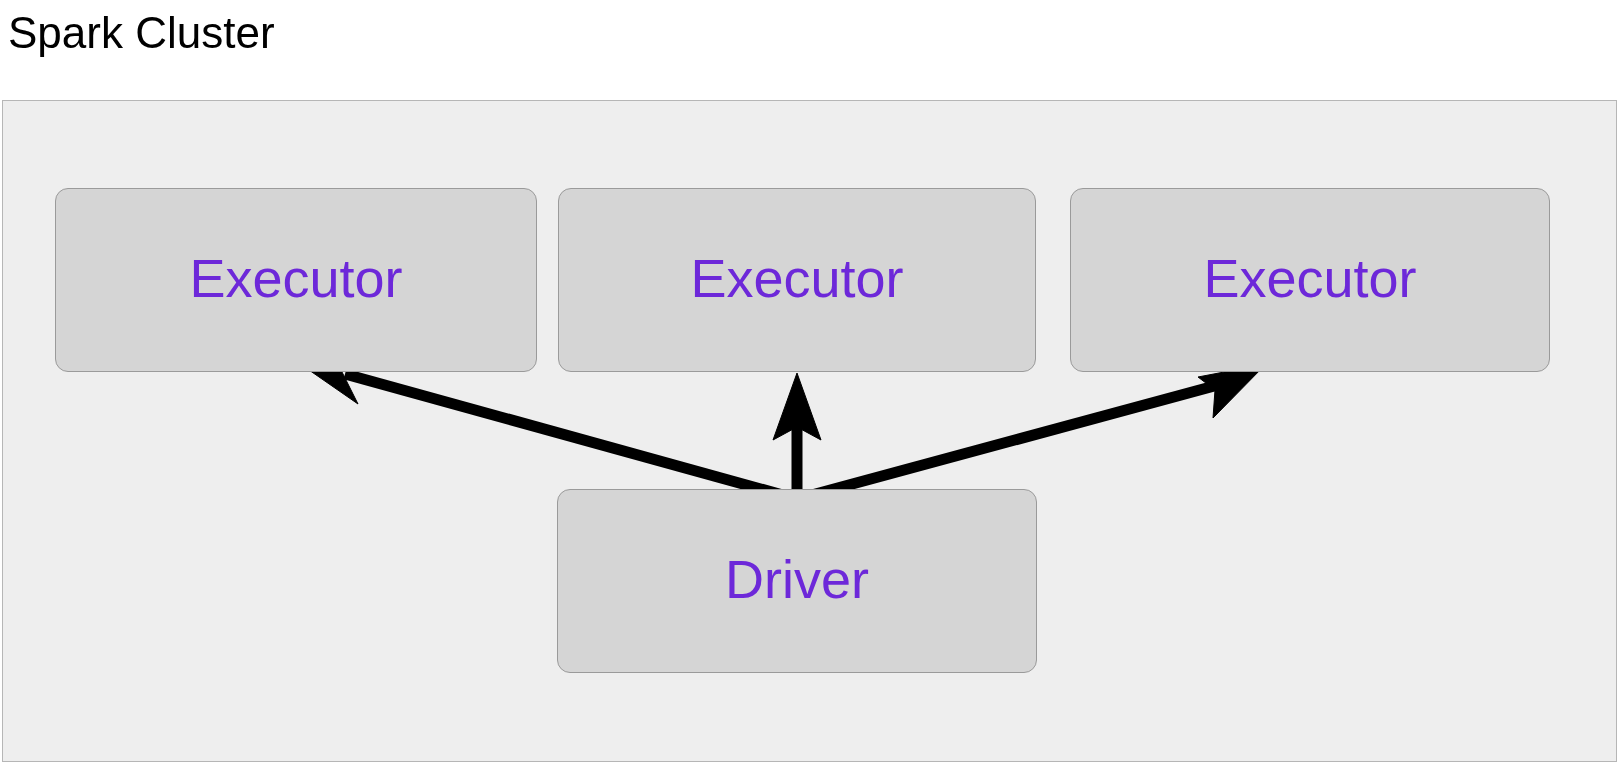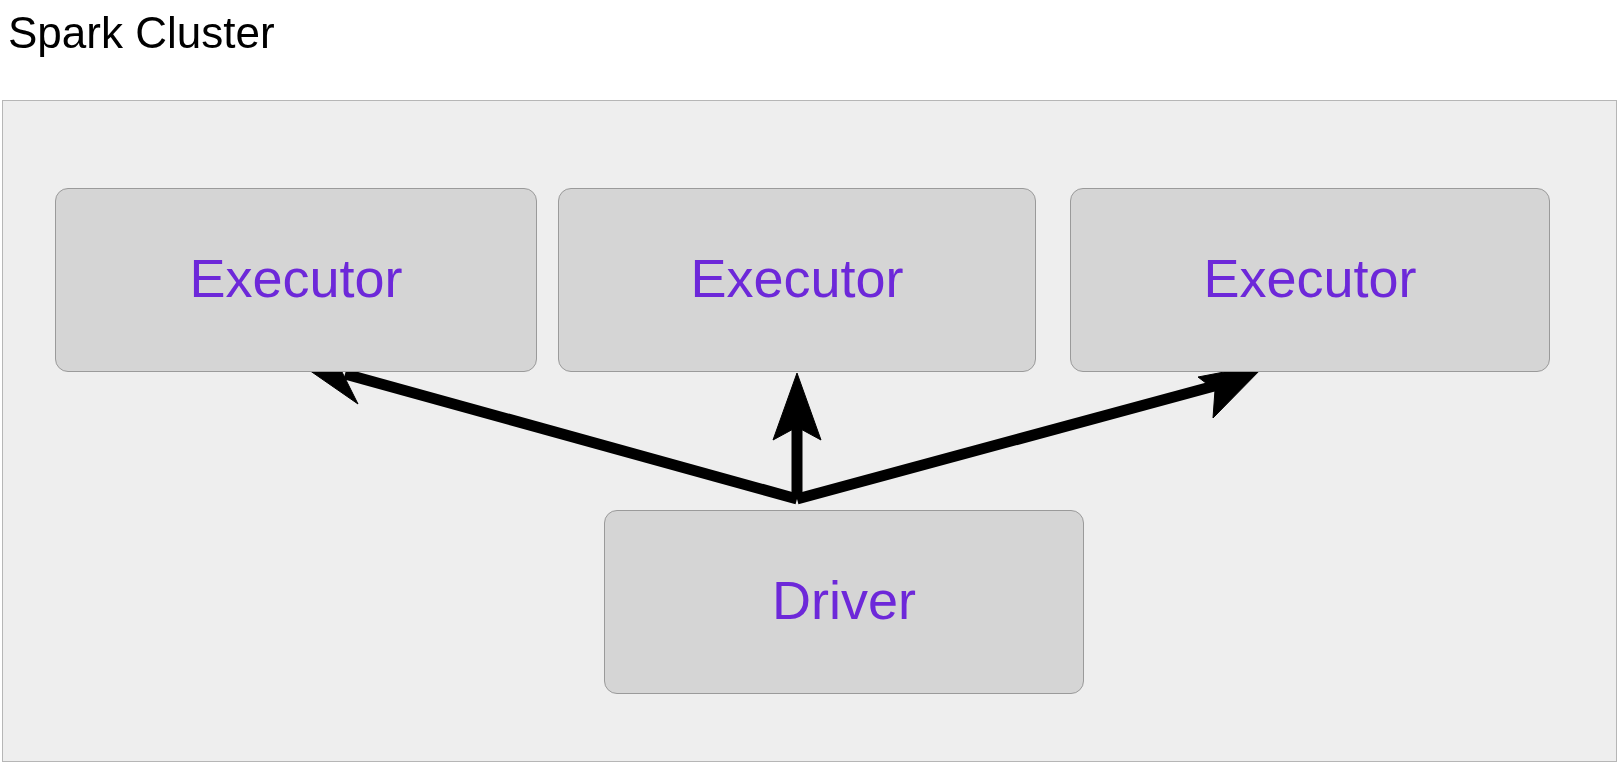--- a/index.html
+++ b/index.html
@@ -57,21 +57,21 @@
     line-height: 60px;
     color: #6d28d9;
     white-space: nowrap;
     font-weight: normal;
     position: relative;
     top: -2px;
   }
   #executor-1 { left: 55px;   top: 188px; width: 482px; height: 184px; }
   #executor-2 { left: 558px;  top: 188px; width: 478px; height: 184px; }
   #executor-3 { left: 1070px; top: 188px; width: 480px; height: 184px; }
-  #driver-box { left: 557px;  top: 510px; width: 480px; height: 184px; margin-left: 47px; }
+  #driver-box { left: 557px;  top: 489px; width: 480px; height: 184px; }
 
   #arrow-layer {
     position: absolute;
     left: 0;
     top: 0;
     width: 1620px;
     height: 769px;
     pointer-events: none;
   }
 </style>

